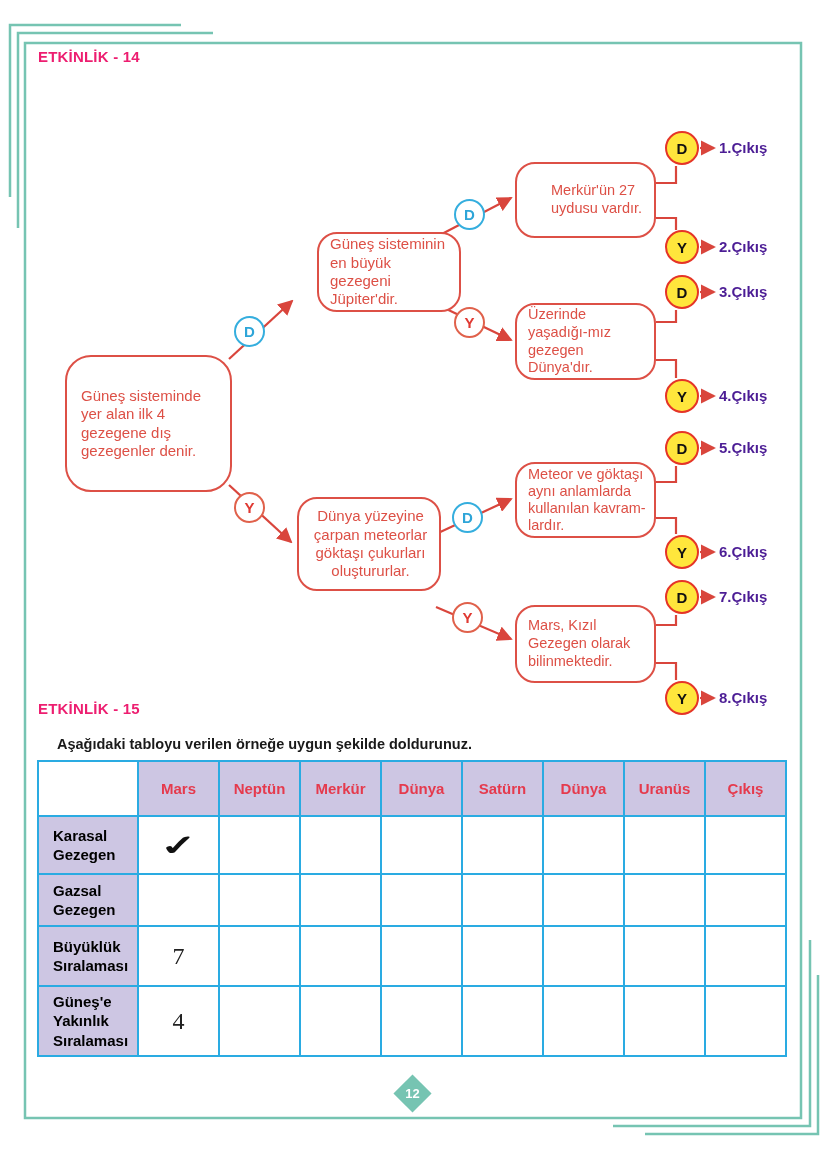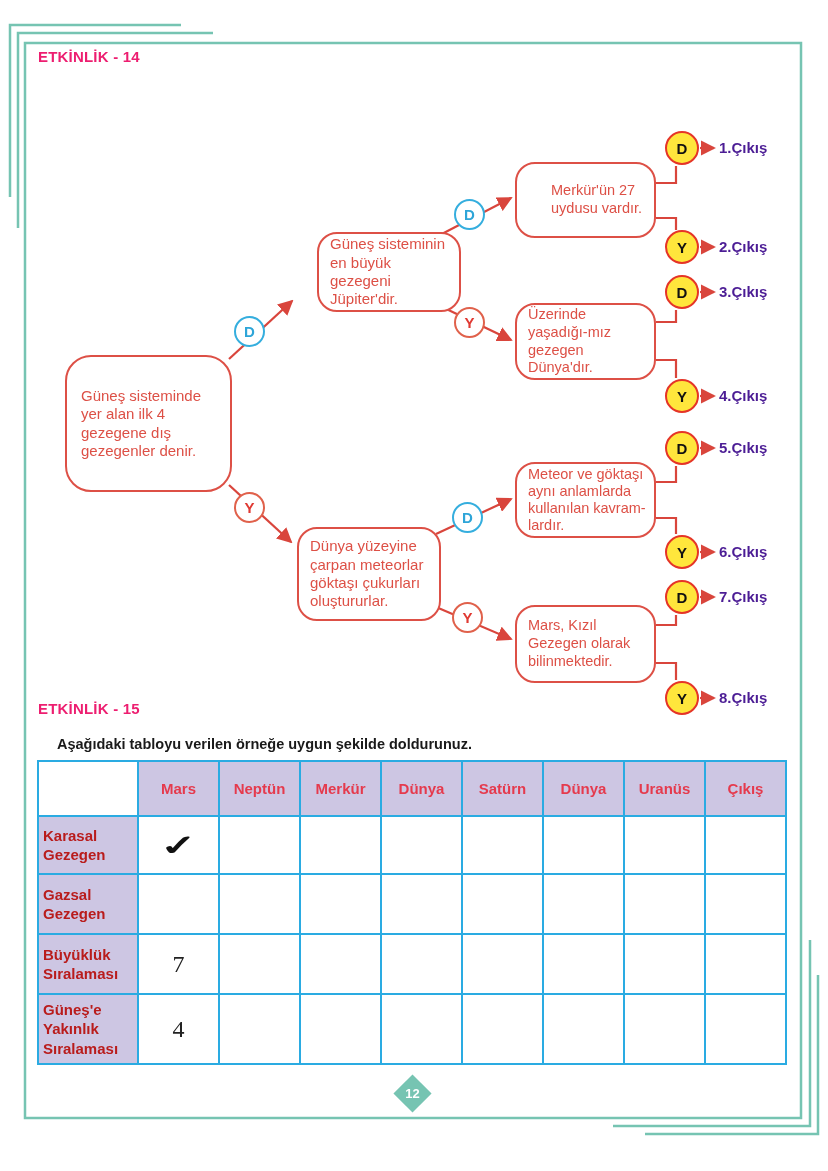--- a/index.html
+++ b/index.html
@@ -21,22 +21,22 @@
   .node-d { border:2px solid #35aede; color:#2ea5d8; }
   .node-y { border:2px solid #e0614b; color:#e03a33; }
   .exit-node { width:34px; height:34px; background:#ffe63c; border:2.5px solid #e53427; color:#111; }
   .exit-label { position:absolute; font:bold 15px "Liberation Sans", sans-serif; color:#4c1d95; white-space:nowrap; z-index:2; }
 
   .ptable { position:absolute; left:37px; top:760px; border-collapse:collapse; table-layout:fixed;
             font-family:"Liberation Sans", sans-serif; }
   .ptable td { border:2px solid #2aabe2; box-sizing:border-box; overflow:hidden; }
   .hcell { background:#cdc6e3; color:#e53a4d; font-weight:bold; font-size:15px; text-align:center; vertical-align:middle; }
   .corner { background:#ffffff; }
-  .rlabel { background:#cdc6e3; color:#b91c1c; font-weight:bold; font-size:15px; text-align:left;
-            vertical-align:middle; padding:2px 4px 2px 4px; line-height:1.3; }
+  .rlabel { background:#cdc6e3; color:#000000; font-weight:bold; font-size:15px; text-align:left;
+            vertical-align:middle; padding:2px 4px 2px 14px; line-height:1.3; }
   .cell { background:#fff; text-align:center; vertical-align:middle; }
   .num { font-family:"Liberation Serif", serif; font-size:24px; color:#222; font-weight:normal; }
   .checkwrap { display:inline-block; font-size:28px; font-weight:bold; color:#111;
                transform:scaleX(1.6) rotate(-4deg); }
 
   .page-diamond { position:absolute; left:399px; top:1080px; width:27px; height:27px;
                   background:#76c4b2; transform:rotate(45deg); z-index:2; }
   .page-diamond span { display:block; width:27px; height:27px; transform:rotate(-45deg);
                        color:#fff; font:bold 13px/27px "Liberation Sans", sans-serif; text-align:center; }
 </style>
@@ -86,21 +86,21 @@
   </svg>
 
   <div class="h-pink" style="left:38px; top:48px;">ETKİNLİK - 14</div>
 
   <div class="fbox root-box" style="left:65px; top:355px; width:167px; height:137px;">
     <span>Güneş sisteminde yer alan ilk 4 gezegene dış gezegenler denir.</span>
   </div>
   <div class="fbox" style="left:297px; top:232px; width:144px; height:80px;margin-left:20px;">
     <span>Güneş sisteminin en büyük gezegeni Jüpiter'dir.</span>
   </div>
-  <div class="fbox" style="left:297px; top:527px; width:144px; height:94px;">
+  <div class="fbox" style="left:297px; top:497px; width:144px; height:94px;text-align:center;">
     <span>Dünya yüzeyine çarpan meteorlar göktaşı çukurları oluştururlar.</span>
   </div>
   <div class="fbox" style="left:515px; top:162px; width:141px; height:76px; font-size:14.5px;padding-left:34px;">
     <span>Merkür'ün 27 uydusu vardır.</span>
   </div>
   <div class="fbox" style="left:515px; top:303px; width:141px; height:77px; font-size:14.5px;">
     <span>Üzerinde yaşadığı-mız gezegen Dünya'dır.</span>
   </div>
   <div class="fbox" style="left:515px; top:462px; width:141px; height:76px; font-size:14.5px; line-height:1.18;">
     <span>Meteor ve göktaşı aynı anlamlarda kullanılan kavram-lardır.</span>
@@ -193,21 +193,21 @@
       <td class="cell">
         <span class="checkwrap">✓</span></td>
       <td class="cell"></td>
       <td class="cell"></td>
       <td class="cell"></td>
       <td class="cell"></td>
       <td class="cell"></td>
       <td class="cell"></td>
       <td class="cell"></td>
     </tr>
-    <tr style="height:60px">
+    <tr style="height:52px">
       <td class="rlabel">Gazsal Gezegen</td>
       <td class="cell"></td>
       <td class="cell"></td>
       <td class="cell"></td>
       <td class="cell"></td>
       <td class="cell"></td>
       <td class="cell"></td>
       <td class="cell"></td>
       <td class="cell"></td>
     </tr>

